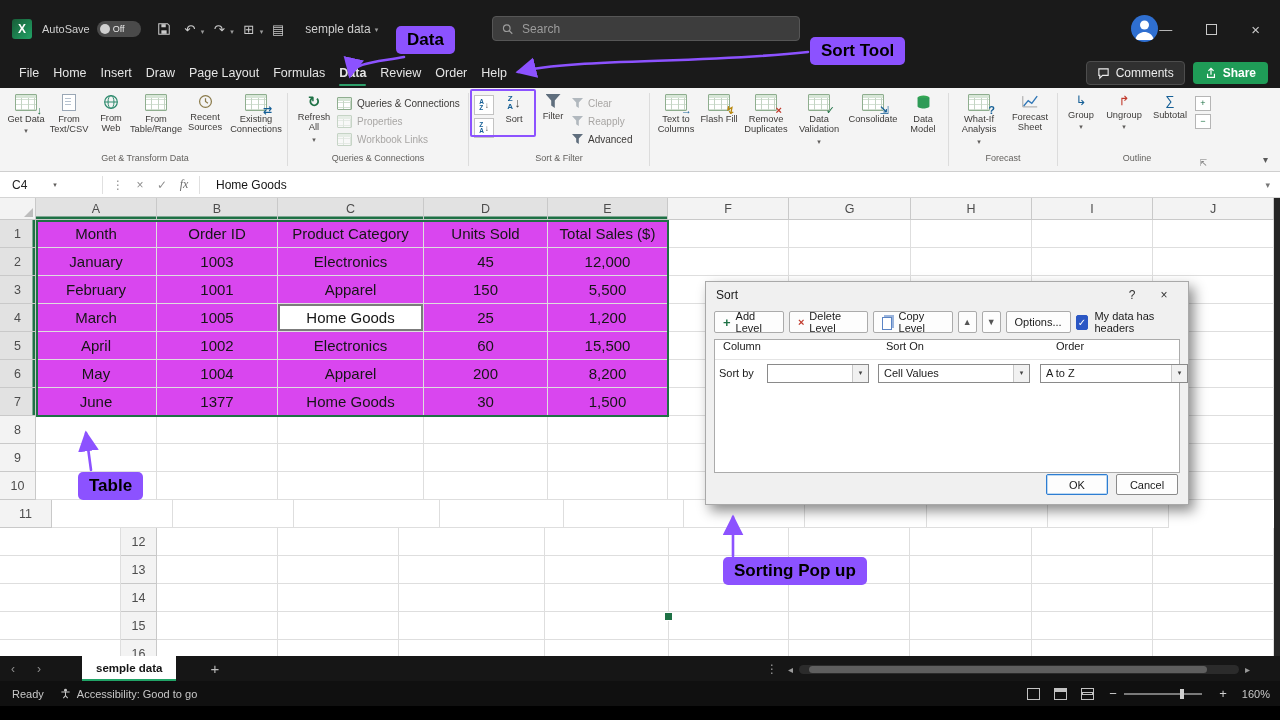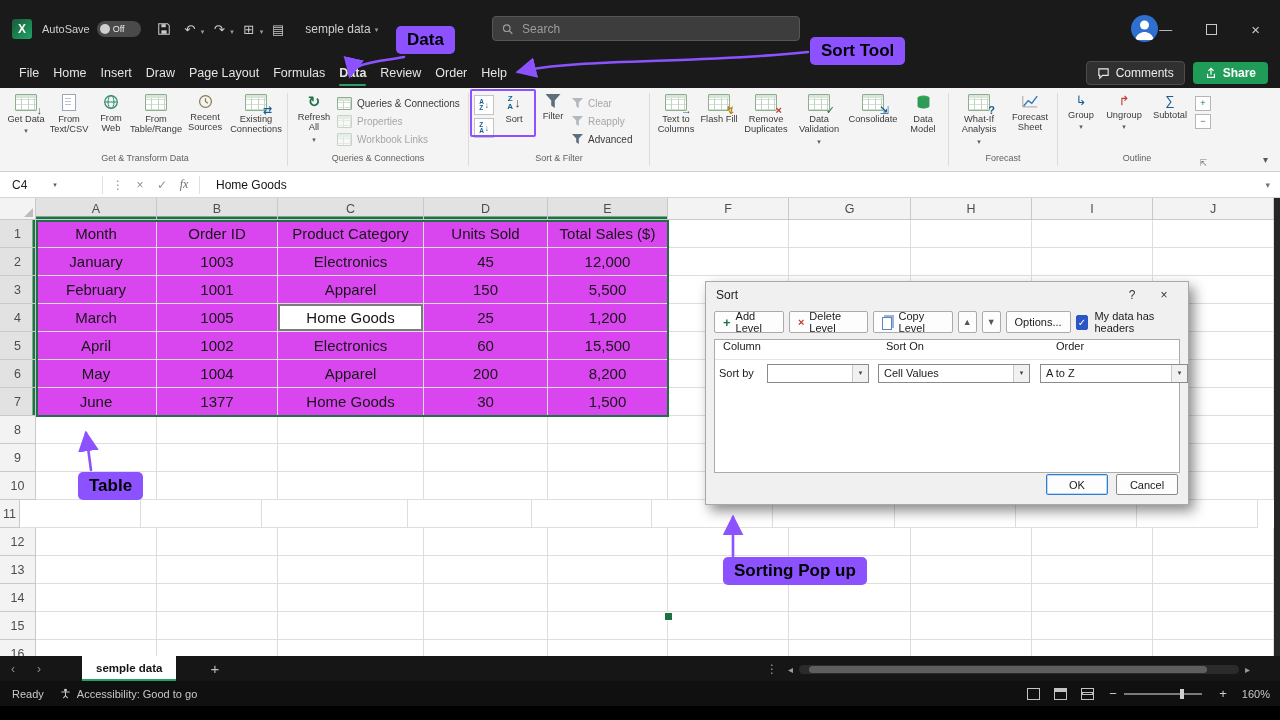--- a/index.html
+++ b/index.html
@@ -574,21 +574,21 @@
       <div class="cell" style="width:121px;height:28px"></div>
       <div class="cell" style="width:121px;height:28px"></div>
       <div class="cell" style="width:146px;height:28px"></div>
       <div class="cell" style="width:124px;height:28px"></div>
       <div class="cell" style="width:120px;height:28px"></div>
       <div class="cell" style="width:121px;height:28px"></div>
       <div class="cell" style="width:122px;height:28px"></div>
       <div class="cell" style="width:121px;height:28px"></div>
       <div class="cell" style="width:121px;height:28px"></div>
       <div class="cell" style="width:121px;height:28px"></div>
-      <div class="gh" style="width:20px;height:28px">11</div>
+      <div class="gh" style="width:52px;height:28px">11</div>
       <div class="cell" style="width:121px;height:28px"></div>
       <div class="cell" style="width:121px;height:28px"></div>
       <div class="cell" style="width:146px;height:28px"></div>
       <div class="cell" style="width:124px;height:28px"></div>
       <div class="cell" style="width:120px;height:28px"></div>
       <div class="cell" style="width:121px;height:28px"></div>
       <div class="cell" style="width:122px;height:28px"></div>
       <div class="cell" style="width:121px;height:28px"></div>
       <div class="cell" style="width:121px;height:28px"></div>
       <div class="cell" style="width:121px;height:28px"></div>

